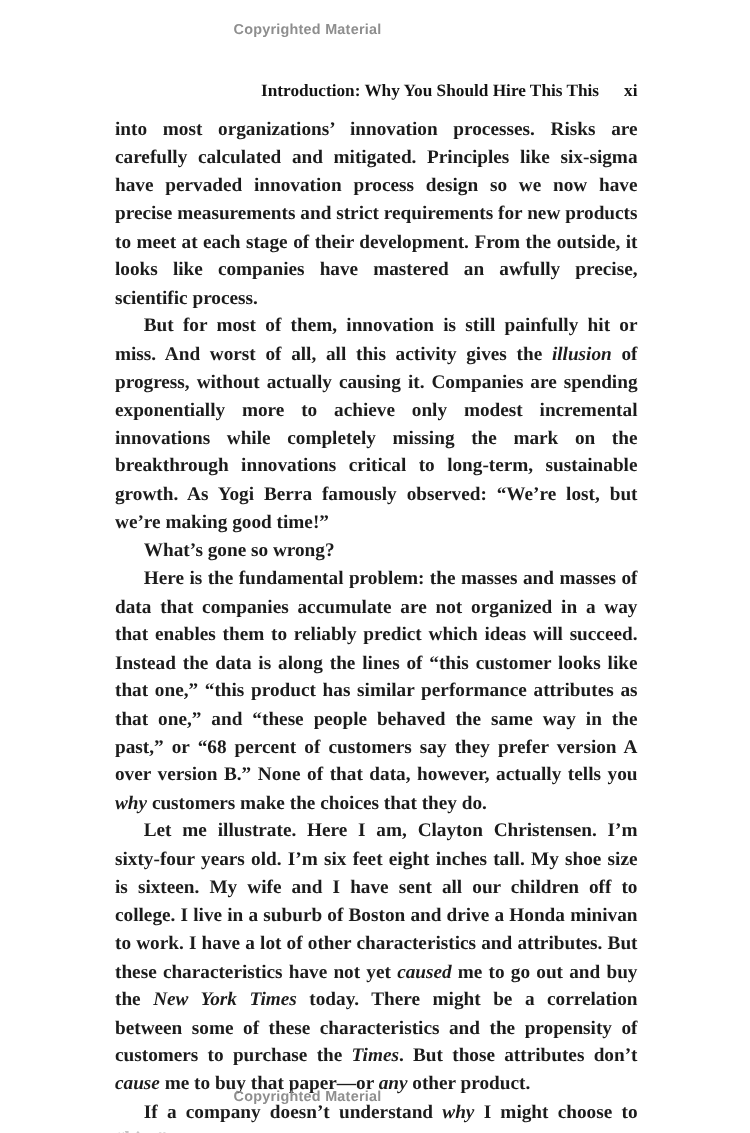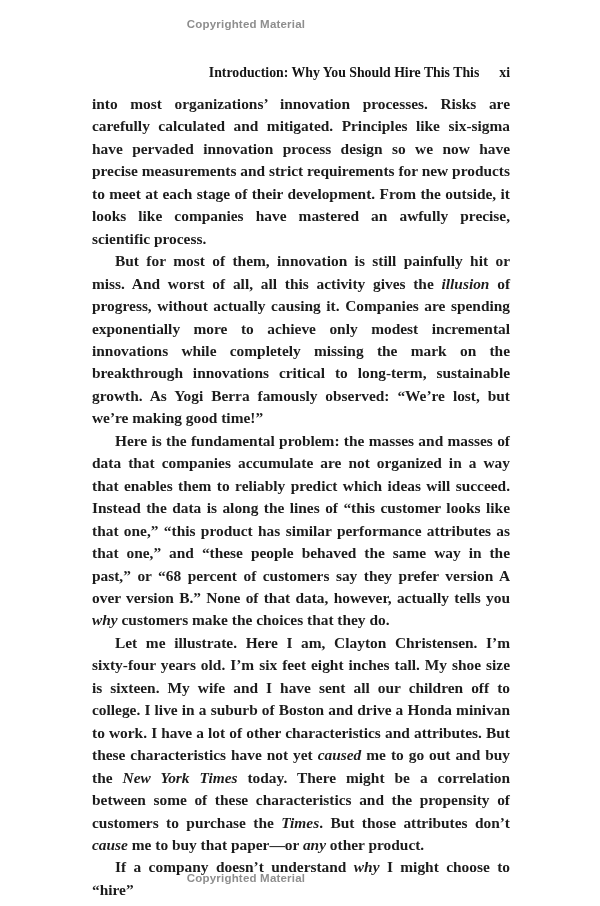--- a/index.html
+++ b/index.html
@@ -72,20 +72,21 @@
 
   <div class="copyright top">Copyrighted Material</div>
 
   <div class="running-head">
     <span>Introduction: Why You Should Hire This This</span><span class="pagenum">xi</span>
   </div>
 
   <div class="body-text">
       <p><span>into most organizations’ innovation processes. Risks are carefully calculated and mitigated. Principles like six-sigma have pervaded innovation process design so we now have precise measurements and strict requirements for new products to meet at each stage of their development. From the outside, it looks like companies have mastered an awfully precise, scientific process.</span></p>
       <p class="indent"><span>But for most of them, innovation is still painfully hit or miss. And worst of all, all this activity gives the </span><span class="ital">illusion</span><span> of progress, without actually causing it. Companies are spending exponentially more to achieve only modest incremental innovations while completely missing the mark on the breakthrough innovations critical to long-term, sustainable growth. As Yogi Berra famously observed: “We’re lost, but we’re making good time!”</span></p>
+      <p class="indent"><span>What’s gone so wrong?</span></p>
       <p class="indent"><span>Here is the fundamental problem: the masses and masses of data that companies accumulate are not organized in a way that enables them to reliably predict which ideas will succeed. Instead the data is along the lines of “this customer looks like that one,” “this product has similar performance attributes as that one,” and “these people behaved the same way in the past,” or “68 percent of customers say they prefer version A over version B.” None of that data, however, actually tells you </span><span class="ital">why</span><span> customers make the choices that they do.</span></p>
       <p class="indent"><span>Let me illustrate. Here I am, Clayton Christensen. I’m sixty-four years old. I’m six feet eight inches tall. My shoe size is sixteen. My wife and I have sent all our children off to college. I live in a suburb of Boston and drive a Honda minivan to work. I have a lot of other characteristics and attributes. But these characteristics have not yet </span><span class="ital">caused</span><span> me to go out and buy the </span><span class="ital">New York Times</span><span> today. There might be a correlation between some of these characteristics and the propensity of customers to purchase the </span><span class="ital">Times</span><span>. But those attributes don’t </span><span class="ital">cause</span><span> me to buy that paper—or </span><span class="ital">any</span><span> other product.</span></p>
       <p class="indent"><span>If a company doesn’t understand </span><span class="ital">why</span><span> I might choose to “hire”</span></p>
     </div>
 
   <div class="copyright bottom">Copyrighted Material</div>
 
 </div>
 
 </body></html>

